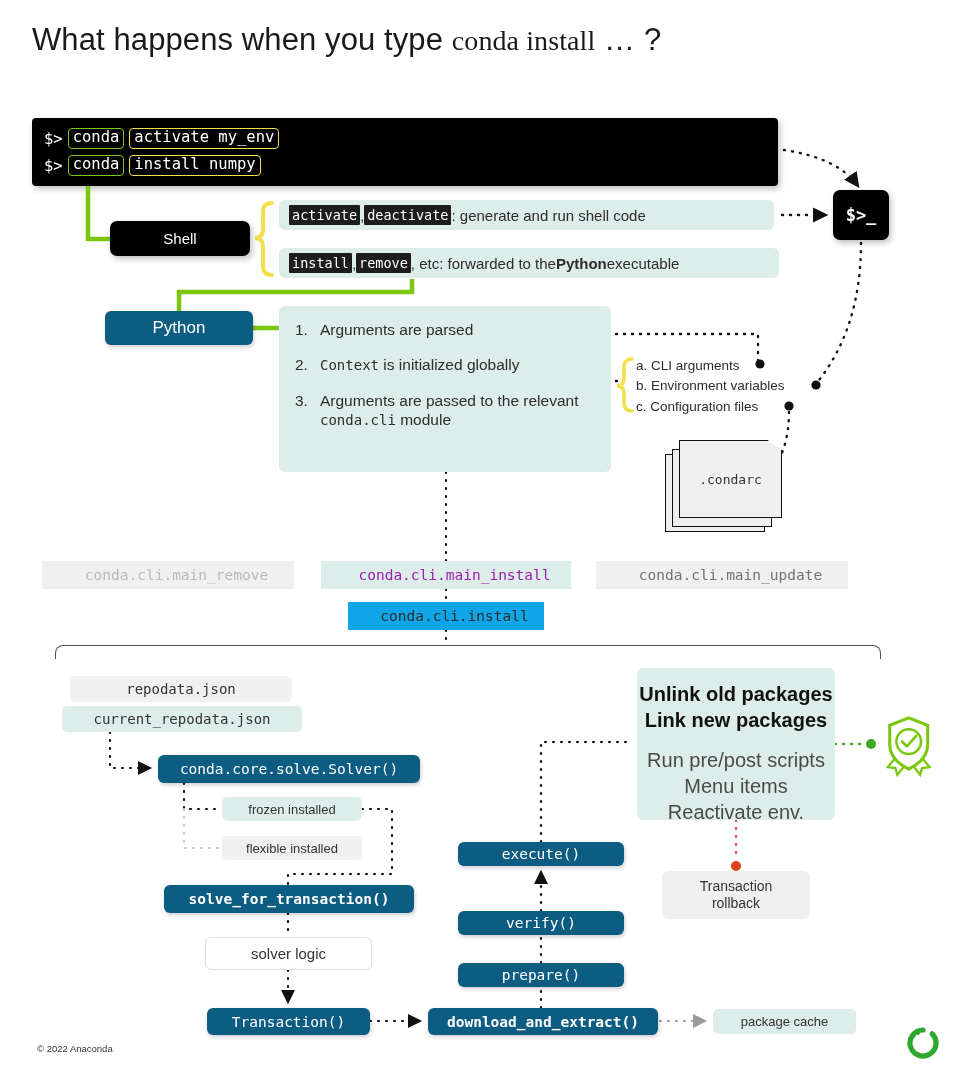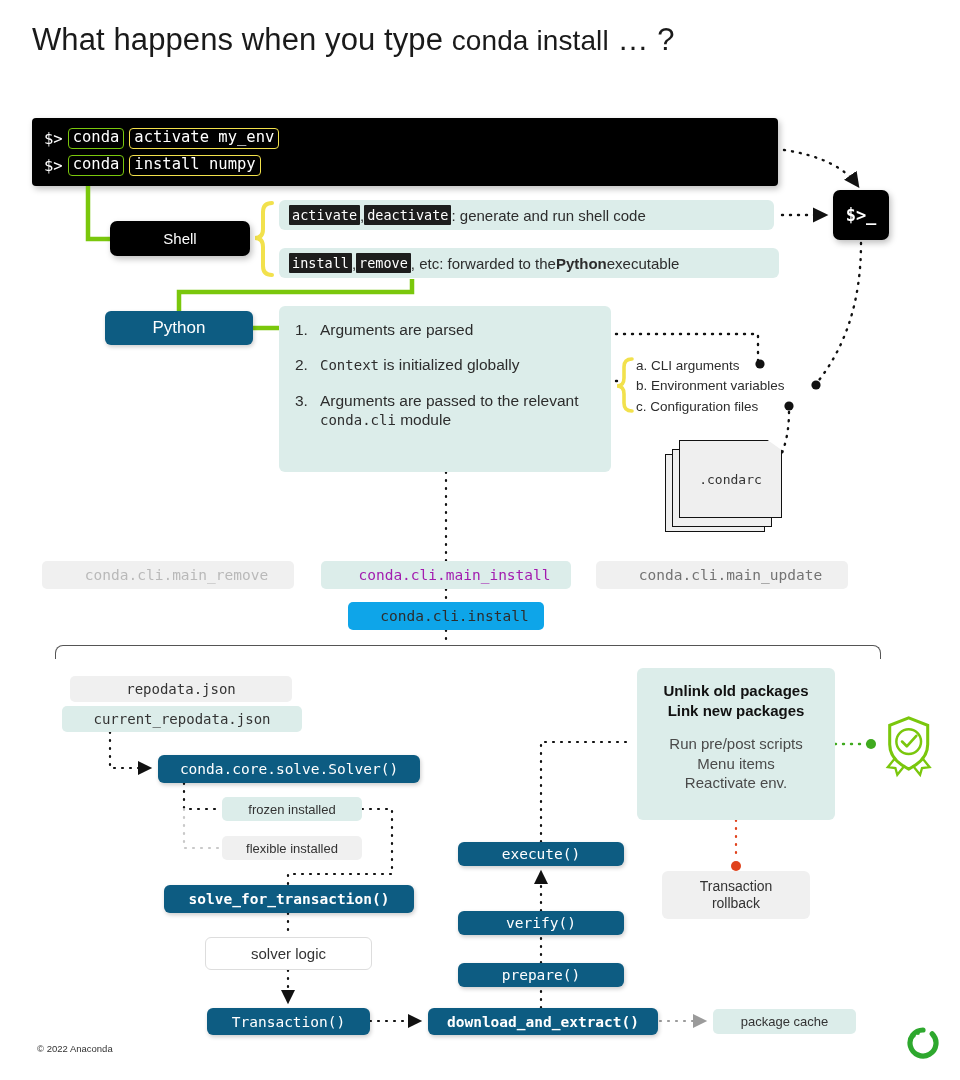--- a/index.html
+++ b/index.html
@@ -9,21 +9,21 @@
     overflow:hidden;
   }
   #stage { position:relative; width:960px; height:1080px; }
   .abs { position:absolute; }
 
   
   #title {
     left:32px; top:22px; font-size:31px; font-weight:400; color:#1a1a1a;
     letter-spacing:.1px; white-space:nowrap;
   }
-  #title .mono { font-family:Liberation Sans, sans-serif; font-size:28px; }
+  #title .mono { font-family:Liberation Serif, serif; font-size:28px; }
 
   
   #terminal {
     left:32px; top:118px; width:746px; height:68px;
     background:#000; border-radius:4px;
     box-shadow:2px 3px 6px rgba(0,0,0,.25);
     font-family:"DejaVu Sans Mono", monospace; font-size:15.5px; color:#fff;
     padding:7px 0 0 12px;
   }
   .tline { height:27px; display:flex; align-items:center; gap:5px; }
@@ -87,21 +87,21 @@
   #doc3 { left:0px;  top:14px; width:100px; height:78px; }
   #doc2 { left:7px;  top:9px;  width:100px; height:78px; }
   #doc1 { left:14px; top:0px;  width:103px; height:78px;
           clip-path:polygon(0 0, 86% 0, 100% 13%, 100% 100%, 0 100%);
           display:flex; align-items:center; justify-content:center;
           font-family:"DejaVu Sans Mono", monospace; font-size:13px; color:#333; }
 
   
   .cli {
     height:28px; display:flex; align-items:center; justify-content:center;
-    font-family:"DejaVu Sans Mono", monospace; font-size:14.5px; border-radius:5px;padding-left:17px;
+    font-family:"DejaVu Sans Mono", monospace; font-size:14.5px; border-radius:0;padding-left:17px;
   }
   #cli-remove { left:42px;  top:561px; width:252px; background:#f0f0f0; color:#b9b9b9; }
   #cli-install{ left:321px; top:561px; width:250px; background:#dcedea; color:#a21caf; }
   #cli-update { left:596px; top:561px; width:252px; background:#f0f0f0; color:#737373; }
   #cli-install2{left:348px; top:602px; width:196px; background:#0ea5e9; color:#2d2d2d; }
 
   
   #bigbracket {
     left:55px; top:645px; width:826px; height:14px;
     border:1.4px solid #555; border-bottom:none;
@@ -130,21 +130,21 @@
   
   #execute  { left:458px; top:842px; width:166px; height:24px; }
   #verify   { left:458px; top:911px; width:166px; height:24px; }
   #prepare  { left:458px; top:963px; width:166px; height:24px; }
   #dlextract{ left:428px; top:1008px; width:230px; height:27px; font-weight:bold; }
   #pkgcache { left:713px; top:1009px; width:143px; height:25px; background:#dcedea; }
 
   
   #unlink {
     left:637px; top:668px; width:198px; height:152px;
-    padding-top:13px; text-align:center; font-size:15px; line-height:1.3;
+    padding-top:13px; text-align:center; font-size:20px; line-height:1.3;
   }
   #unlink .b { font-weight:bold; color:#111; }
   #unlink .g { color:#4a4a4a; }
 
   #rollback { left:662px; top:871px; width:148px; height:48px; background:#f0f0f0;
               display:flex; align-items:center; justify-content:center;
               text-align:center; font-size:14px; line-height:1.25; color:#333;
               border-radius:6px; }
 
   

